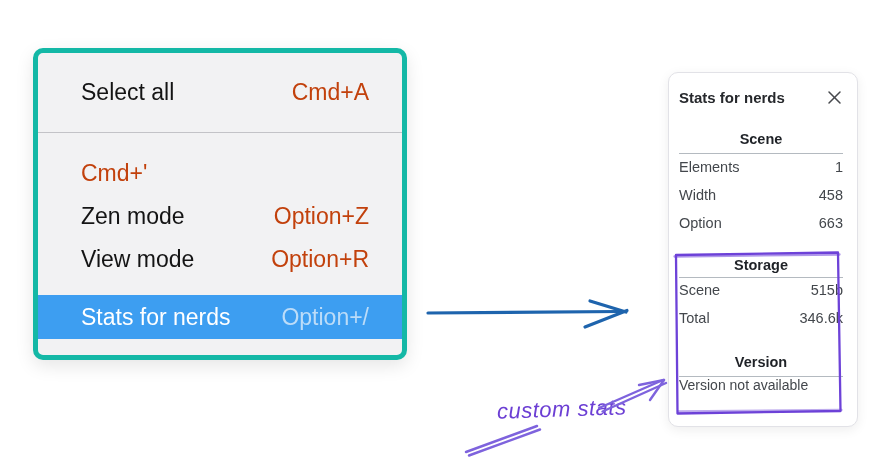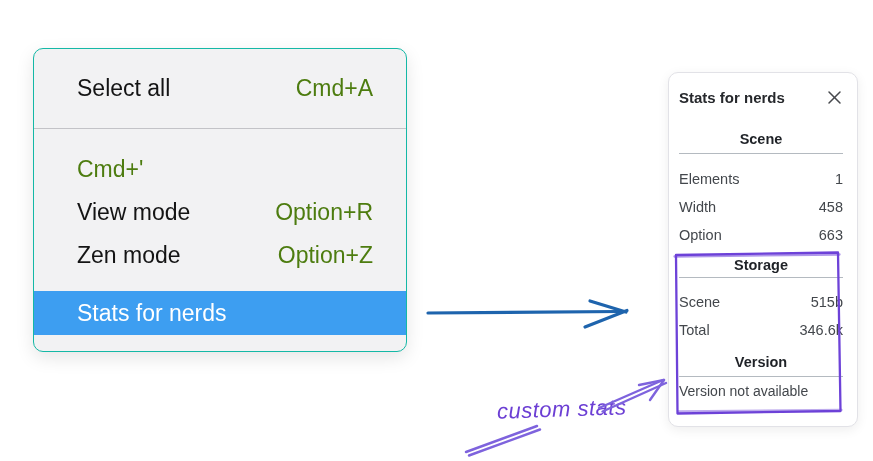--- a/index.html
+++ b/index.html
@@ -5,61 +5,61 @@
   html,body{margin:0;padding:0;background:#ffffff;}
   *{box-sizing:border-box;}
   .stage{
     position:relative;width:873px;height:461px;background:#ffffff;overflow:hidden;
     font-family:"Liberation Sans", sans-serif;
   }
 
   
   .menu{
     position:absolute;left:33px;top:48px;width:374px;
-    background:#f2f2f3;border:1px solid #14b8a6;border-radius:10px;
+    background:#f2f2f3;border:5px solid #14b8a6;border-radius:10px;
     overflow:hidden;font-size:23px;color:#141414;
     box-shadow:0 6px 18px rgba(0,0,0,0.10);
   }
   .menu-row{
     display:flex;justify-content:space-between;align-items:center;
     padding:0 33px 0 43px;height:43px;cursor:default;
   }
   .menu-row.first{height:79px;}
   .menu-sep{height:1px;background:#c3c3c7;}
   .menu-group{padding:19px 0 16px 0;}
-  .menu-row .shortcut{color:#4d7c0f;}
+  .menu-row .shortcut{color:#c2410c;}
   .menu-row.highlight{
     background:#3d9ef1;color:#ffffff;height:44px;margin-top:14px;
   }
   .menu-row.highlight .shortcut{color:#bcdcf8;}
 
   
   .panel{
     position:absolute;left:668px;top:72px;width:190px;height:355px;
     background:#ffffff;border:1px solid #e2e2e7;border-radius:10px;
     box-shadow:0 3px 12px rgba(0,0,0,0.07);
     padding:12px 14px 10px 10px;color:#43474c;font-size:14.5px;
   }
   .panel-titlebar{display:flex;justify-content:space-between;align-items:center;height:24px;}
   .panel-title{font-weight:bold;font-size:15px;color:#26282c;}
   .panel-close{background:none;border:none;padding:0;margin:0;cursor:pointer;
     width:18px;height:18px;display:flex;align-items:center;justify-content:center;}
   .sec-head{font-weight:bold;text-align:center;font-size:14.5px;color:#1f2227;}
   .sec-rule{height:1px;background:#b4bac0;border:none;margin:0;}
-  .kv{display:flex;justify-content:space-between;align-items:flex-end;height:28px;}
+  .kv{display:flex;justify-content:space-between;align-items:flex-start;height:28px;}
   .kv .v{text-align:right;}
   .sec-scene .sec-head{margin-top:22px;}
   .sec-scene .sec-rule{margin-top:6px;}
   .sec-scene .rows{margin-top:5px;}
   .sec-storage .sec-head{margin-top:14px;}
   .sec-storage .sec-rule{margin-top:4px;}
   .sec-storage .rows{margin-top:4px;}
   .sec-version .sec-head{margin-top:16px;}
   .sec-version .sec-rule{margin-top:6px;}
-  .version-note{margin-top:6px;height:20px;font-size:14px;}
+  .version-note{margin-top:0;height:20px;font-size:14px;}
 
   
   .overlay{position:absolute;left:0;top:0;width:873px;height:461px;pointer-events:none;}
   .custom-stats-label{
     position:absolute;left:497px;top:396px;width:160px;
     font-size:22px;font-style:italic;letter-spacing:0.5px;
     color:#6c3fd4;transform:rotate(-2deg);white-space:nowrap;
   }
 </style>
 </head>
@@ -71,29 +71,30 @@
     <div class="menu-row first">
       <span>Select all</span>
       <span class="shortcut">Cmd+A</span>
     </div>
     <div class="menu-sep"></div>
     <div class="menu-group">
       <div class="menu-row">
         <span class="shortcut">Cmd+'</span>
       </div>
       <div class="menu-row">
+        <span>Zen mode</span>
+        <span class="shortcut">Option+Z</span>
+      </div>
+      <div class="menu-row">
         <span>View mode</span>
         <span class="shortcut">Option+R</span>
       </div>
-      <div class="menu-row">
-        <span>Zen mode</span>
-        <span class="shortcut">Option+Z</span>
-      </div>
       <div class="menu-row highlight">
         <span>Stats for nerds</span>
+        <span class="shortcut">Option+/</span>
       </div>
     </div>
   </div>
 
   <div class="panel">
     <div class="panel-titlebar">
       <span class="panel-title">Stats for nerds</span>
       <button class="panel-close">
         <svg width="15" height="15" viewBox="0 0 15 15">
           <line x1="2" y1="2" x2="13" y2="13" stroke="#47494d" stroke-width="1.5" stroke-linecap="round"></line>

